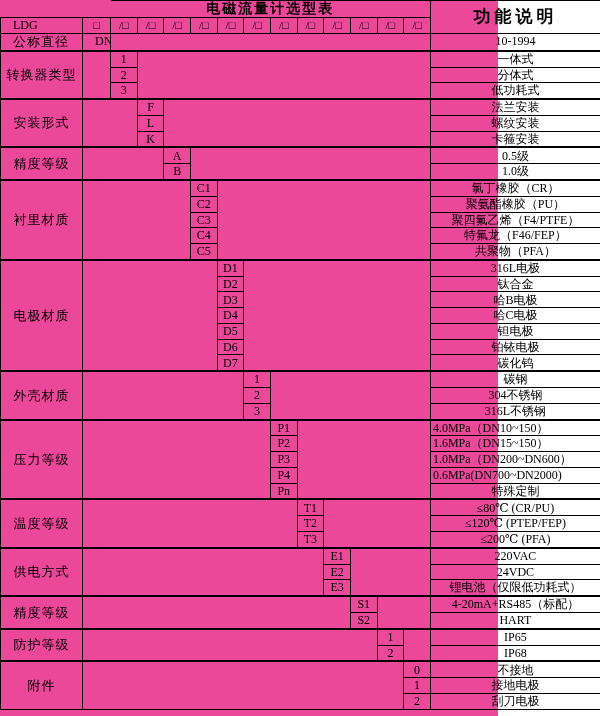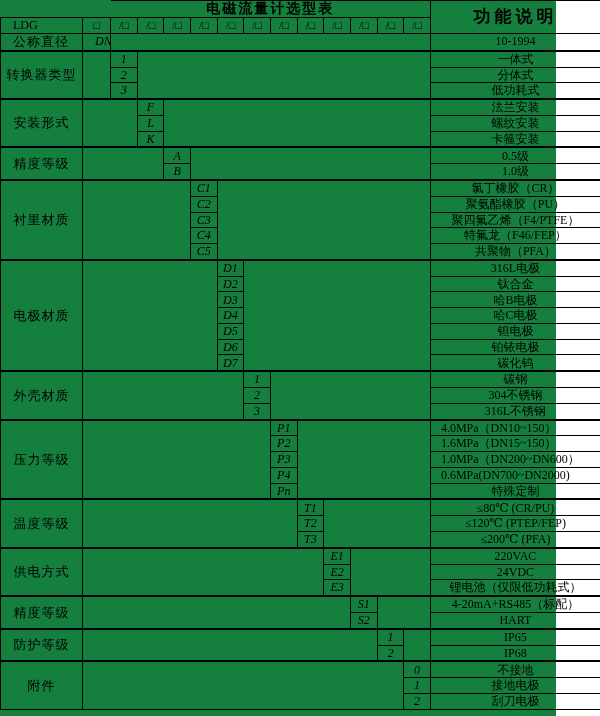--- a/index.html
+++ b/index.html
@@ -1,27 +1,27 @@
 <!DOCTYPE html>
 <html><head>
 <meta charset="utf-8">
 <style>
   html,body{margin:0;padding:0;background:#fff;}
-  #page{width:556px;height:716px;background:#15803d;position:relative;}
+  #page{width:498px;height:716px;background:#ec4899;position:relative;}
   table{border-collapse:collapse;table-layout:fixed;width:600px;height:710px;
         font-family:"Liberation Serif","DejaVu Serif",serif;color:#000;font-size:12px;}
   td{border:1px solid #000;padding:0;margin:0;text-align:center;vertical-align:middle;
      overflow:hidden;white-space:nowrap;line-height:1.05;}
   td.corner{border:none;}
   td.title{border-left:none;font-weight:bold;font-size:14px;letter-spacing:2px;}
   td.fnhead{font-weight:bold;font-size:17px;letter-spacing:4px;font-family:Liberation Serif, serif;}
   td.lbl{font-size:13px;letter-spacing:1px;margin-top:48px;}
   td.lft{text-align:left;padding-left:12px;}
-  td.left{text-align:left;padding-left:10px;}
-  td.code{font-size:12px;font-style:italic;}
+  td.left{text-align:left;padding-left:2px;}
+  td.code{font-size:12px;}
   td.slot{font-size:11px;}
   .gtop{border-top:2px solid #000;}
 </style>
 </head>
 <body>
 
 <div id="page">
 <table>
 <colgroup>
   <col style="width:82px">

